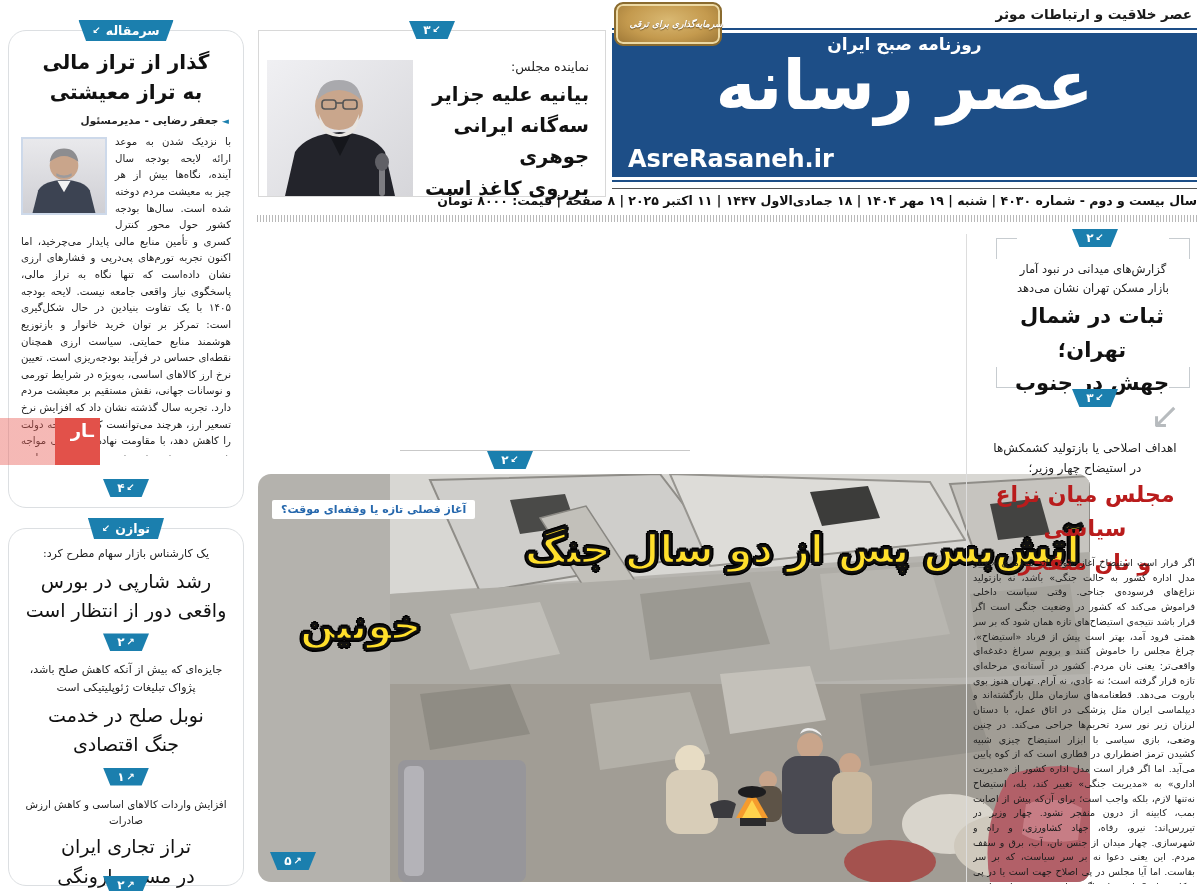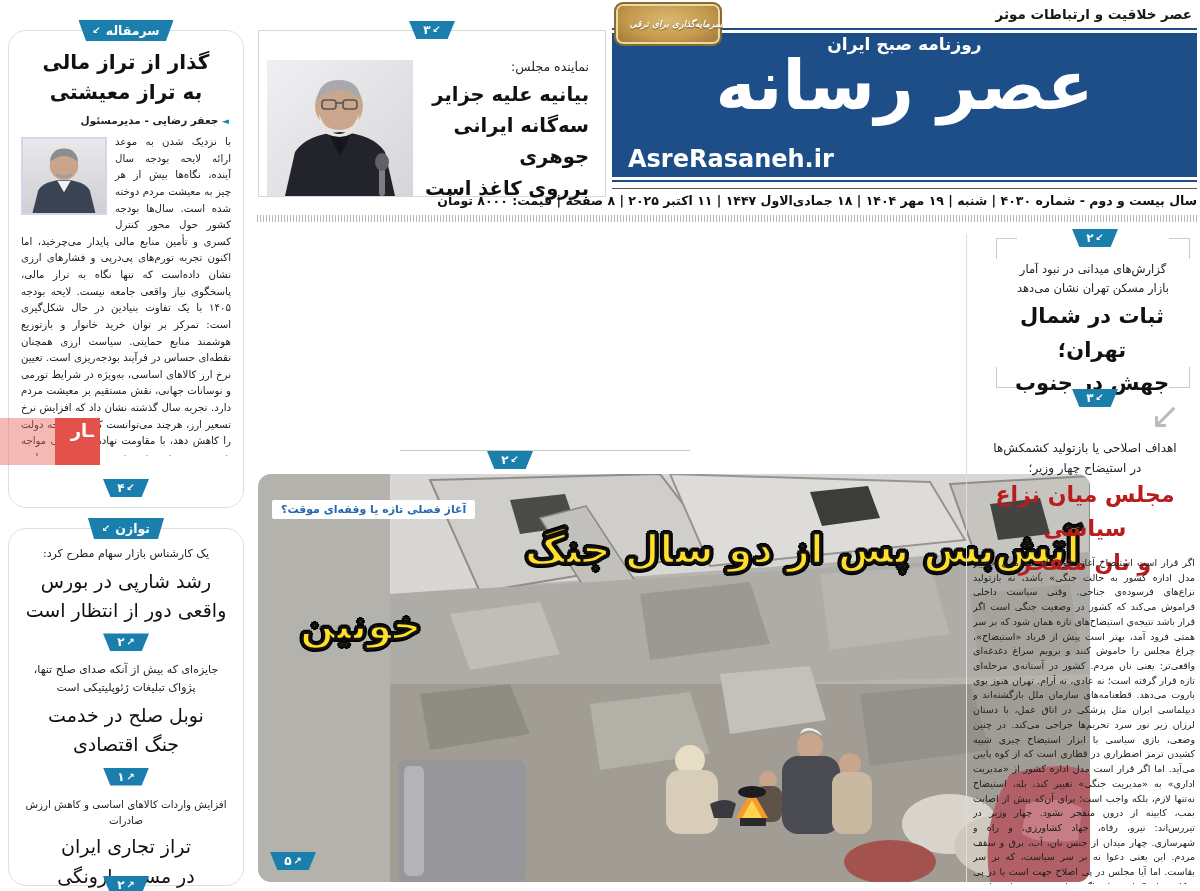--- a/index.html
+++ b/index.html
@@ -167,21 +167,21 @@
     <div class="win-title">
       <span style="display:block">رشد شارپی در بورس</span>
       <span style="display:block">واقعی دور از انتظار است</span>
     </div>
     <div class="badge win-badge">
       <span>۲</span>
       <span class="arr">↗</span>
     </div>
 
     <div class="win-kicker">
-      <span style="display:block">جایزه‌ای که بیش از آنکه صدای صلح تنها،</span>
+      <span style="display:block">جایزه‌ای که بیش از آنکه کاهش صلح باشد،</span>
       <span style="display:block">پژواک تبلیغات ژئوپلیتیکی است</span>
     </div>
     <div class="win-title">
       <span style="display:block">نوبل صلح در خدمت</span>
       <span style="display:block">جنگ اقتصادی</span>
     </div>
     <div class="badge win-badge">
       <span>۱</span>
       <span class="arr">↗</span>
     </div>

